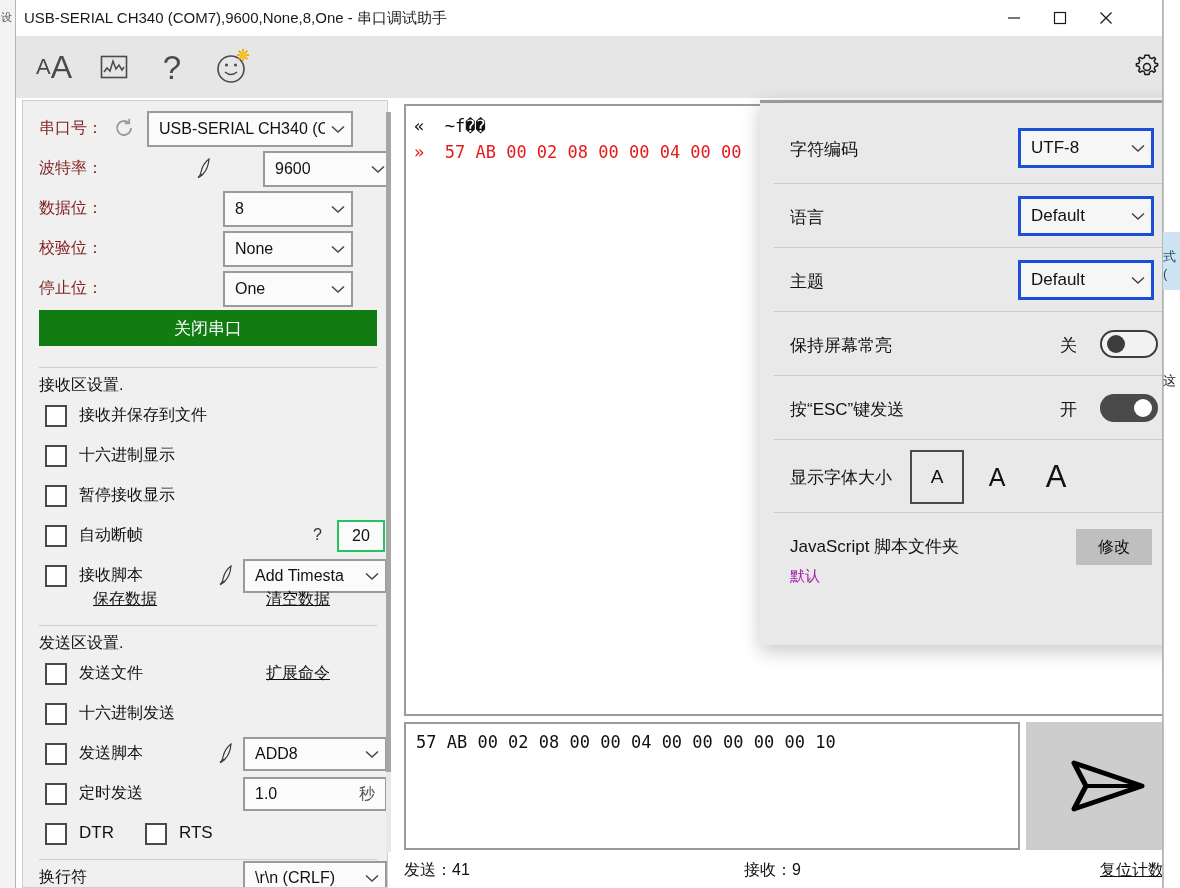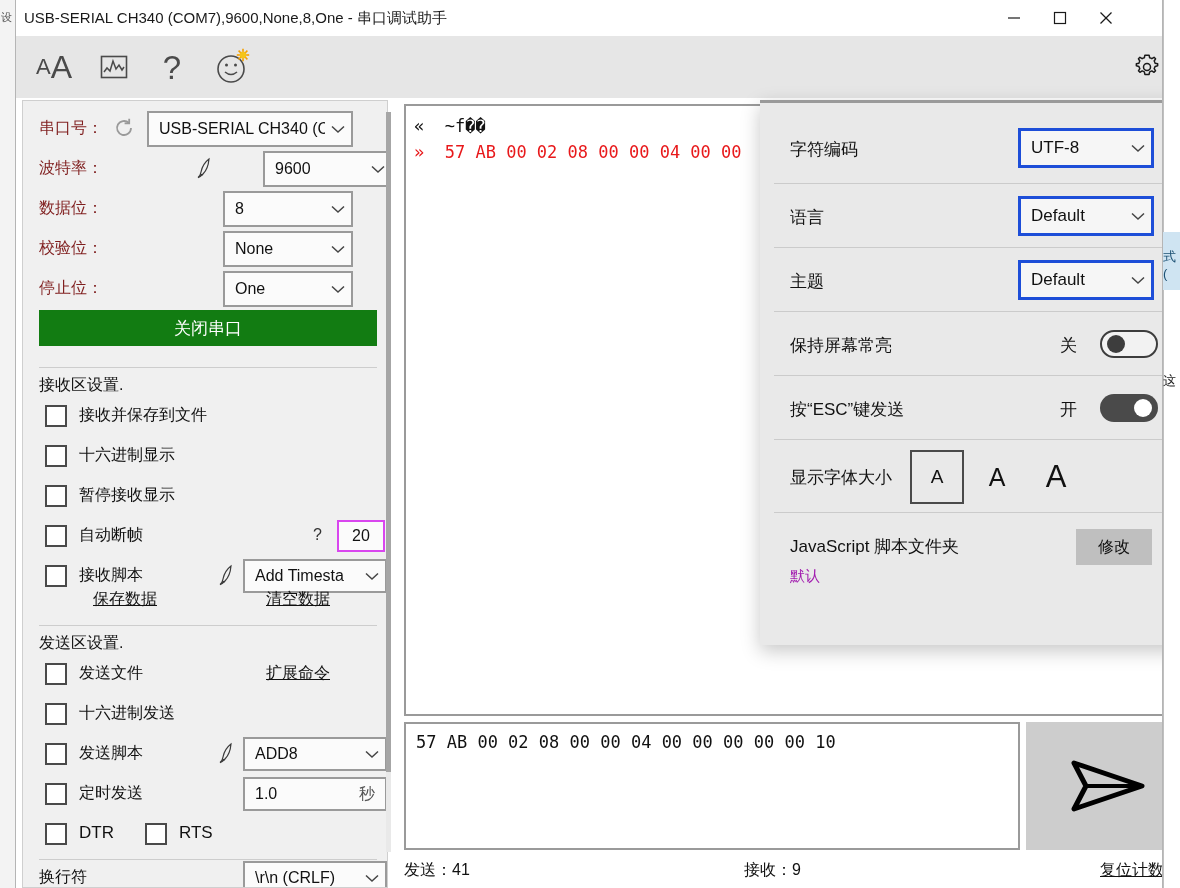--- a/index.html
+++ b/index.html
@@ -59,21 +59,21 @@
 
   #btn-close-port{position:absolute;left:16px;top:310px;width:338px;height:36px;background:#127c12;
                   color:#fff;font-size:17px;display:flex;align-items:center;justify-content:center;cursor:pointer;}
 
   .hr{position:absolute;left:16px;width:338px;height:1px;background:#cdcdcd;}
   .sect-title{position:absolute;left:16px;font-size:16px;color:#111;}
   .chk-row{position:absolute;left:0;width:364px;height:38px;padding-left:32px;}
   .chk{position:absolute;left:22px;top:7px;width:22px;height:22px;border:2px solid #4a4a4a;background:#fff;box-sizing:border-box;}
   .chk-lbl{position:absolute;left:56px;top:7px;font-size:16px;color:#111;}
   .link{position:absolute;font-size:16px;color:#111;text-decoration:underline;cursor:pointer;}
-  .numbox{position:absolute;background:#fbfbfb;border:2px solid #d946ef;box-sizing:border-box;
+  .numbox{position:absolute;background:#fbfbfb;border:2px solid #22c55e;box-sizing:border-box;
           display:flex;align-items:center;justify-content:center;font-size:16px;color:#111;}
   .qmark-sm{position:absolute;font-size:16px;color:#333;}
   .spin{position:absolute;background:#fbfbfb;border:2px solid #9a9a9a;box-sizing:border-box;
         display:flex;align-items:center;font-size:16px;color:#111;}
 
   
   #recv-area{position:absolute;left:388px;top:104px;width:782px;height:612px;background:#fff;
              border:2px solid #9a9a9a;box-sizing:border-box;overflow:hidden;}
   .rline{position:absolute;font-family:"DejaVu Sans Mono","Liberation Mono",monospace;font-size:17px;white-space:pre;}
   #rline1{left:8px;top:10px;color:#111;}

